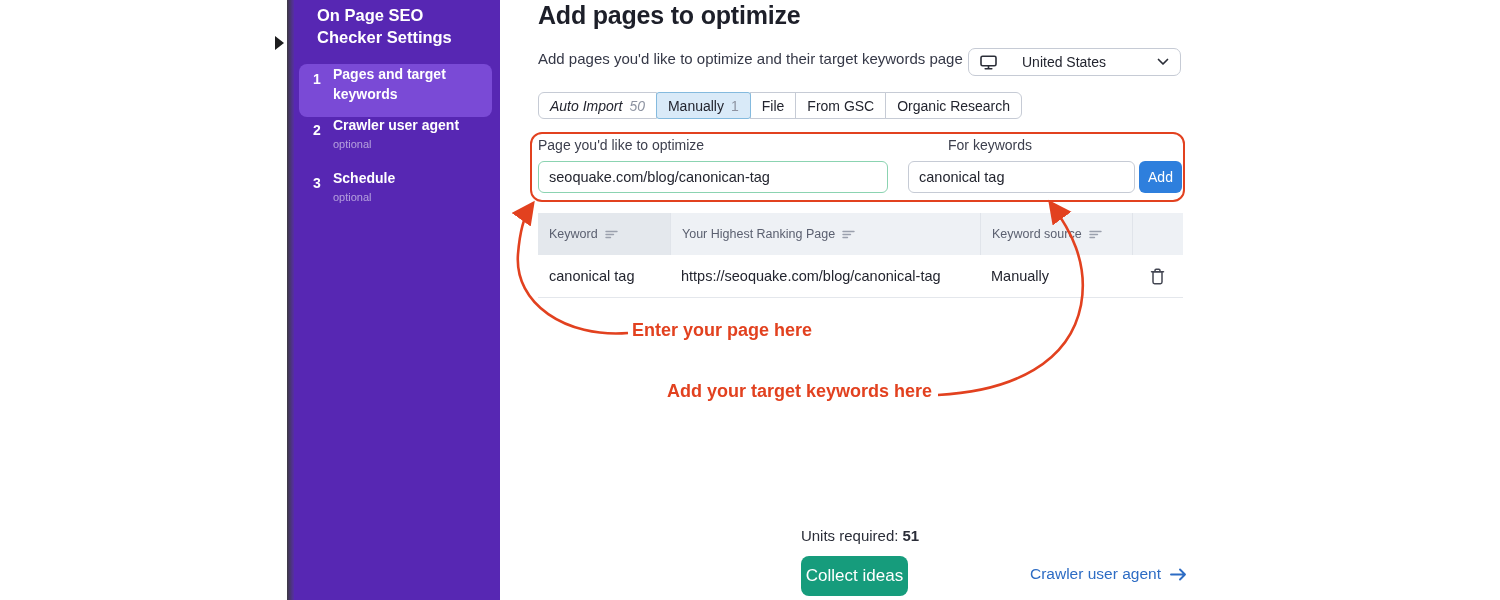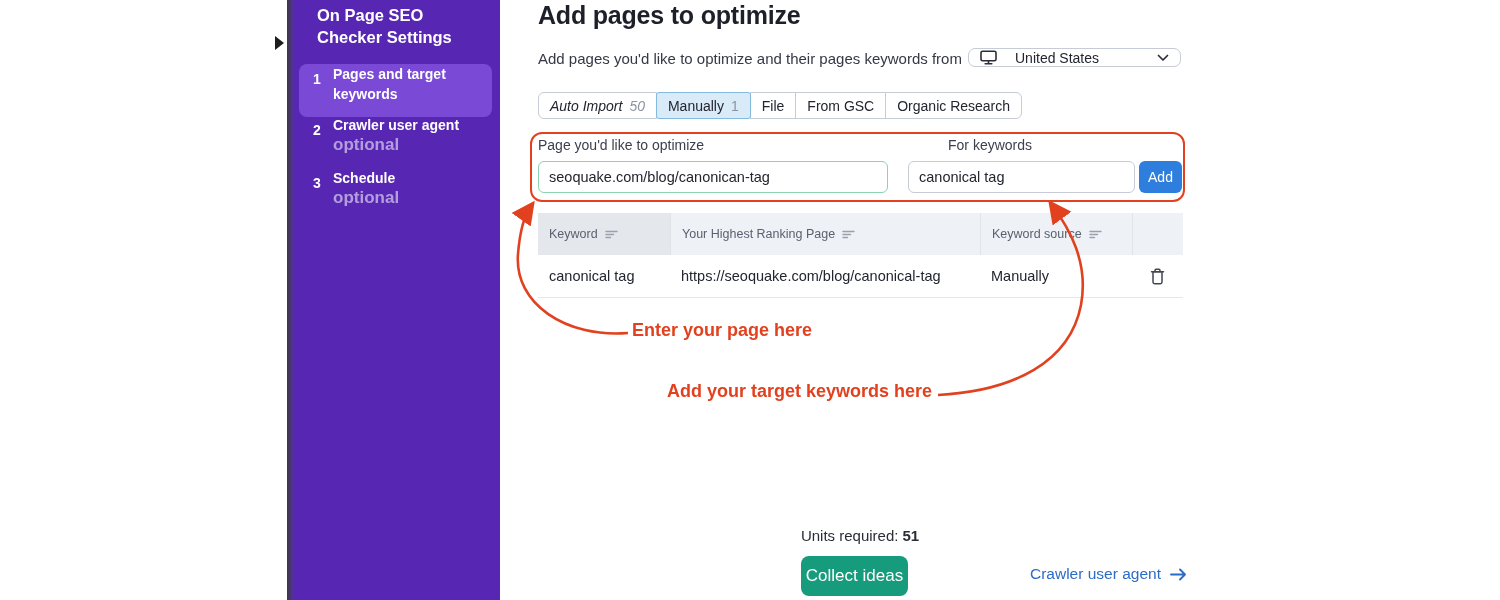--- a/index.html
+++ b/index.html
@@ -9,32 +9,32 @@
   
   .sidebar { position:absolute; left:287px; top:0; width:213px; height:600px; background:#5727b3; }
   .sidebar-edge { position:absolute; left:0; top:0; width:7px; height:600px;
     background:linear-gradient(90deg,#3d3a42,#54309e 90%); }
   .cursor-artifact { position:absolute; left:-12px; top:36px; width:0; height:0;
     border-top:7px solid transparent; border-bottom:7px solid transparent; border-left:9px solid #1c1c1e; }
   .sb-title { position:absolute; left:30px; top:4px; color:#fff; font-size:16.5px; font-weight:bold; line-height:22px; }
   .step { position:absolute; left:12px; width:193px; color:#fff; }
   .step-num { position:absolute; left:11px; top:7px; font-size:14px; font-weight:bold; width:14px; text-align:center; }
   .step-label { display:block; margin-left:34px; font-size:14px; font-weight:bold; line-height:20px; }
-  .step .optional { display:block; font-weight:bold; font-size:17px; color:rgba(255,255,255,0.55); line-height:19px; }
+  .step .optional { display:block; font-weight:normal; font-size:11px; color:rgba(255,255,255,0.55); line-height:19px; }
   .step.active { top:64px; height:53px; background:#7a4ad6; border-radius:8px; }
   .step.s2 { top:115px; }
   .step.s3 { top:168px; }
   .step { cursor:pointer; }
 
   
   .page-title { position:absolute; left:538px; top:1px; font-size:25px; font-weight:bold; color:#1d1f29; letter-spacing:-0.2px; }
   .subtitle { position:absolute; left:538px; top:50px; font-size:15px; color:#353847; }
-  .country-select { position:absolute; left:968px; top:48px; width:213px; height:19px;
+  .country-select { position:absolute; left:968px; top:48px; width:213px; height:28px;
     border:1px solid #c6cbd5; border-radius:7px; background:#fff; display:flex; align-items:center;
-    padding:0 11px; gap:18px; font-size:14px; color:#23252f; cursor:pointer; }
+    padding:0 11px; gap:25px; font-size:14px; color:#23252f; cursor:pointer; }
   .country-select .chev { margin-left:auto; display:flex; }
 
   
   .tabs { position:absolute; left:538px; top:92px; display:flex; }
   .tab { height:27px; padding:0 11px; display:flex; align-items:center; gap:7px; background:#fff;
     border:1px solid #c6cbd5; margin-left:-1px; font-size:14px; color:#23252f; cursor:pointer;
     font-family:"Liberation Sans", sans-serif; position:relative; }
   .tab:first-child { border-radius:6px 0 0 6px; margin-left:0;font-style:italic; }
   .tab:last-child { border-radius:0 6px 6px 0; }
   .tab .count { color:#8d93a1; }
@@ -107,21 +107,21 @@
     <div class="step s3">
       <span class="step-num">3</span>
       <span class="step-label">
         <span>Schedule</span>
         <span class="optional">optional</span>
       </span>
     </div>
   </aside>
 
   <h1 class="page-title">Add pages to optimize</h1>
-  <p class="subtitle">Add pages you'd like to optimize and their pages keywords from</p>
+  <p class="subtitle">Add pages you'd like to optimize and their target keywords page</p>
 
   <div class="country-select">
     <span style="display:flex">
       <svg width="17" height="15" viewBox="0 0 17 15">
           <rect x="1" y="1.2" width="15" height="9.6" rx="1.6" fill="none" stroke="#2b2e38" stroke-width="1.6"></rect>
           <path d="M8.5 10.8v2.4" stroke="#2b2e38" stroke-width="1.6"></path>
           <path d="M5.2 13.8h6.6" stroke="#2b2e38" stroke-width="1.6" stroke-linecap="round"></path>
         </svg>
     </span>
     <span>United States</span>

